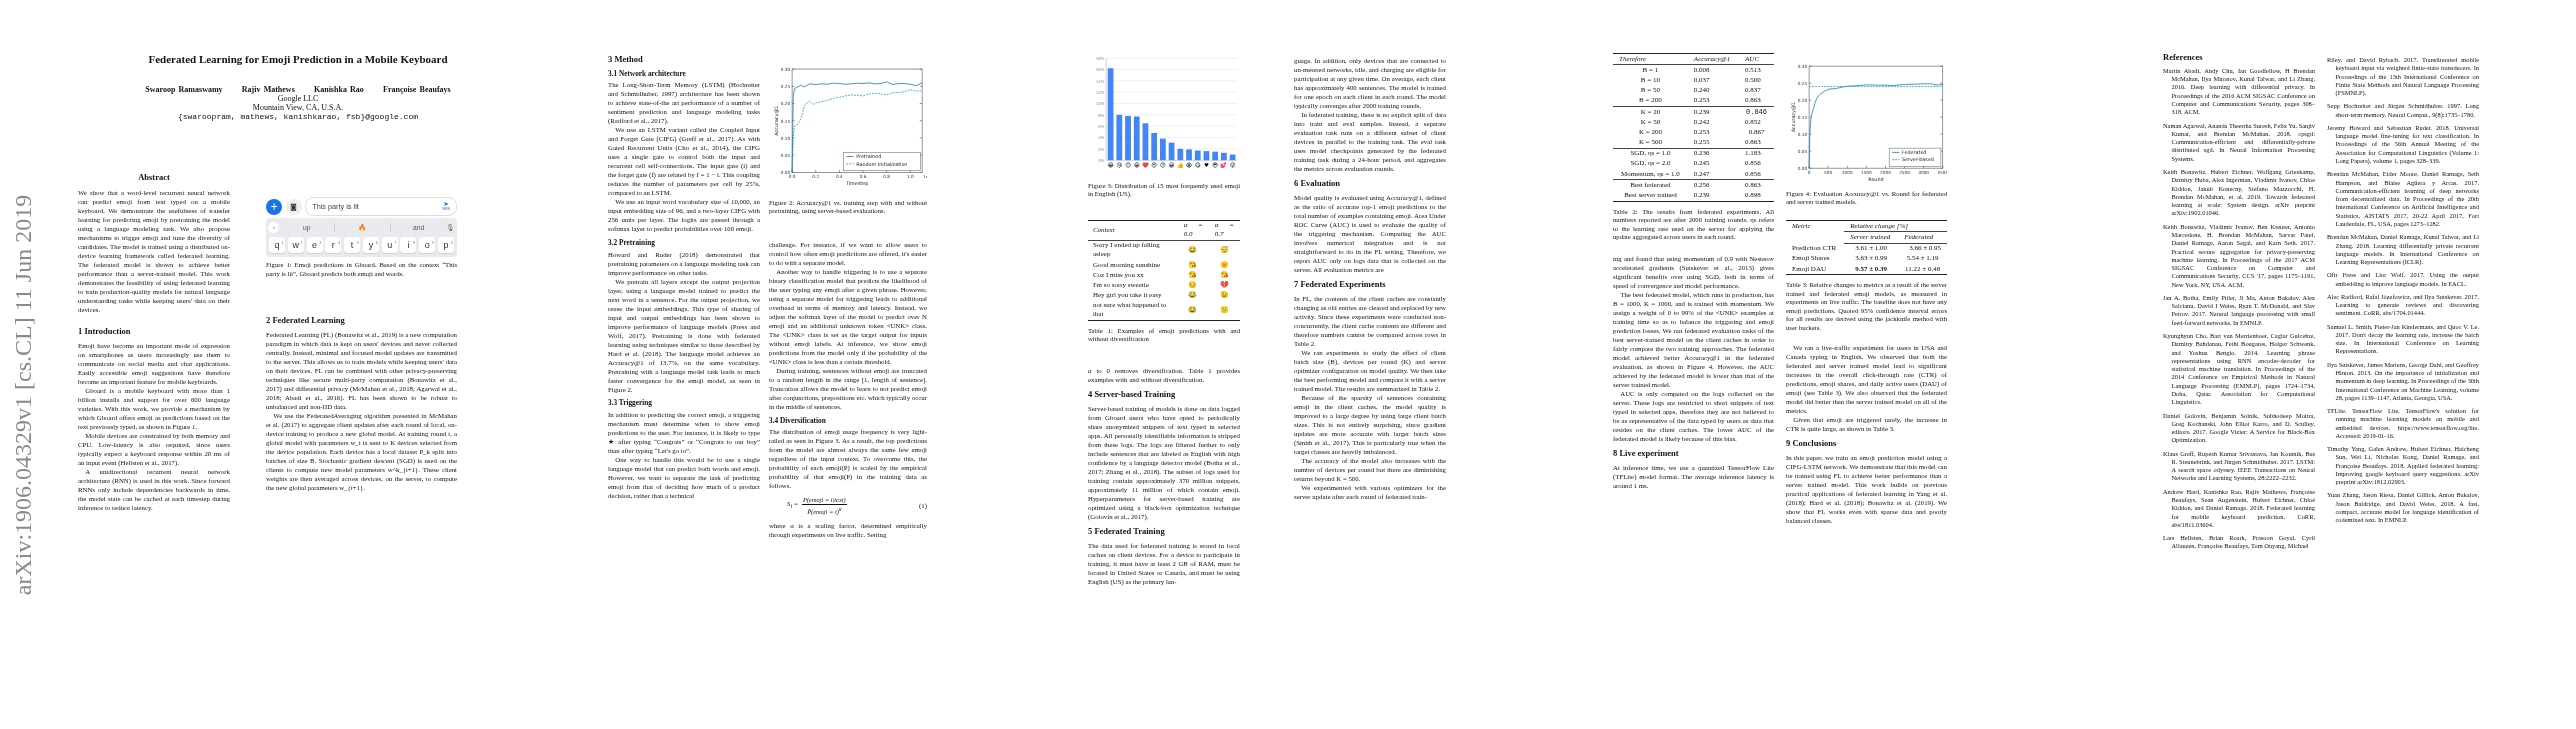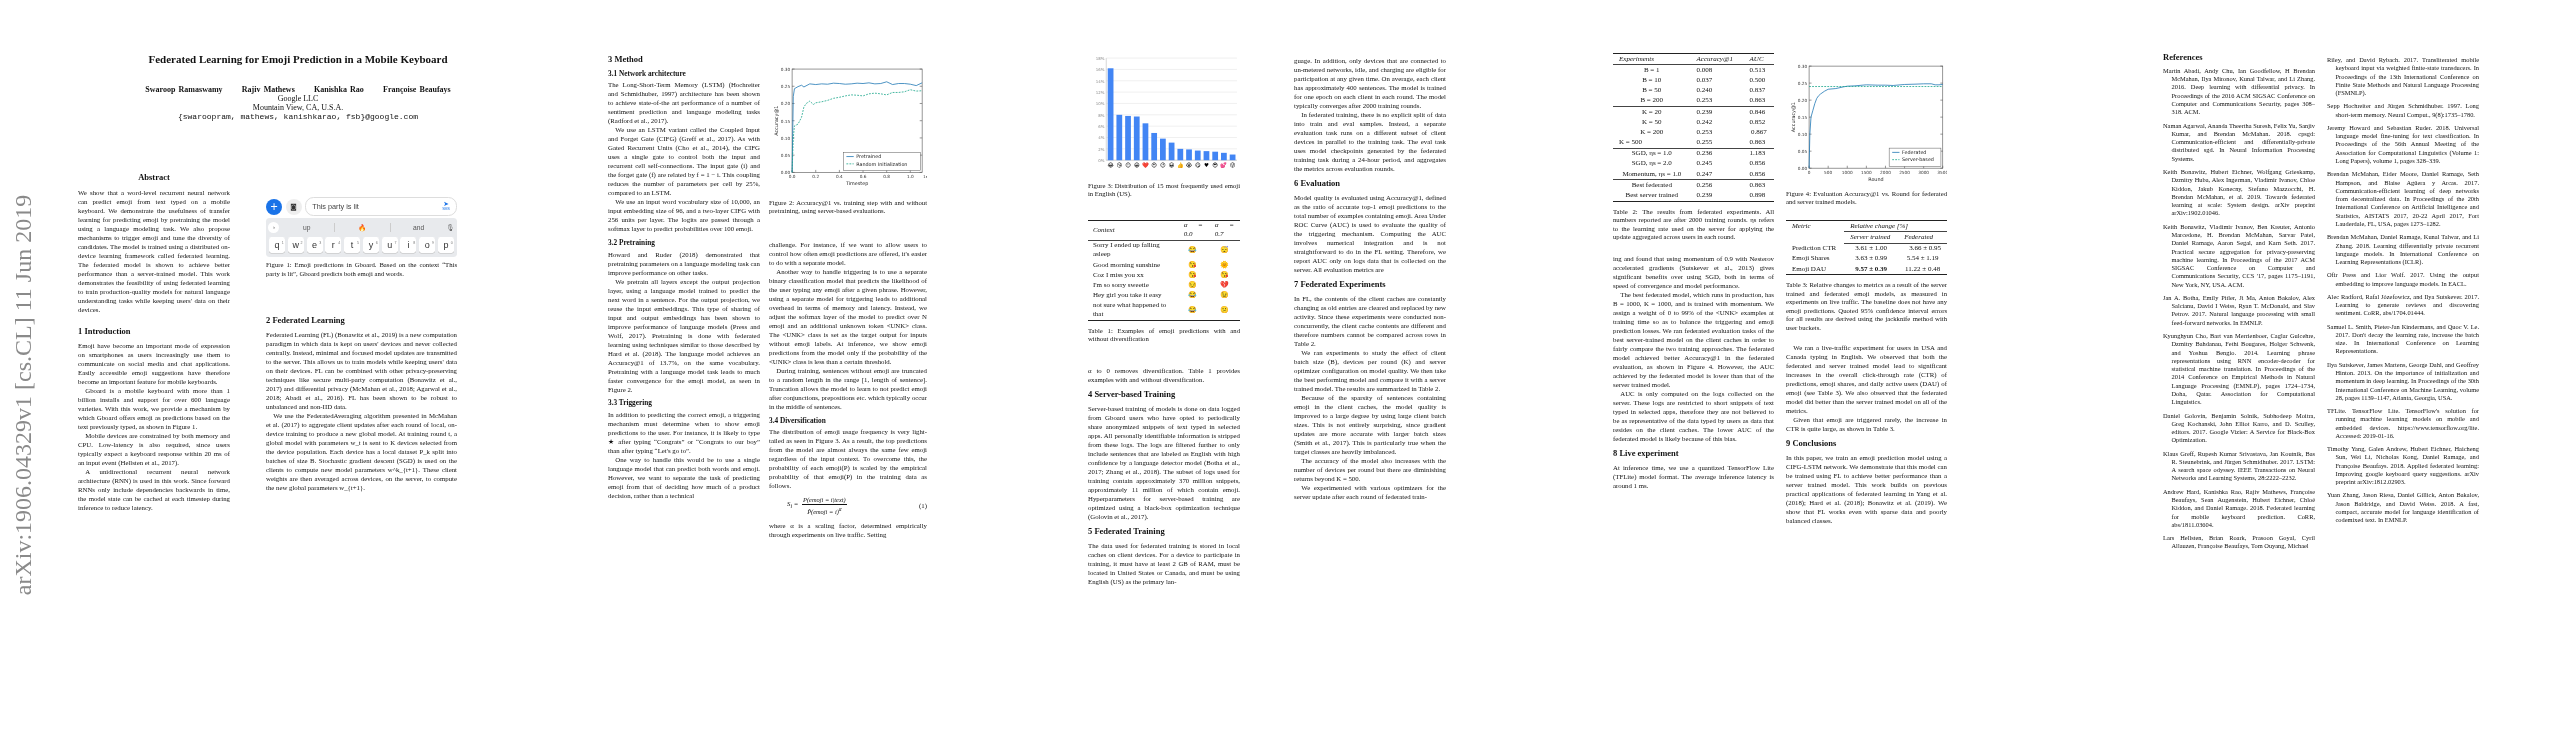--- a/index.html
+++ b/index.html
@@ -302,21 +302,21 @@
   <p>We ran experiments to study the effect of client batch size (B), devices per round (K) and server optimizer configuration on model quality. We then take the best performing model and compare it with a server trained model. The results are summarized in Table 2.</p>
   <p>Because of the sparsity of sentences containing emoji in the client caches, the model quality is improved to a large degree by using large client batch sizes. This is not entirely surprising, since gradient updates are more accurate with larger batch sizes (Smith et al., 2017). This is particularly true when the target classes are heavily imbalanced.</p>
   <p>The accuracy of the model also increases with the number of devices per round but there are diminishing returns beyond K = 500.</p>
   <p>We experimented with various optimizers for the server update after each round of federated train-</p>
 </div>
 
 <div class="col" style="left:1613px;top:53px;width:161px;">
   <table class="tbl" style="width:161px;">
     <thead>
       <tr class="rule-top">
-        <th>Experiments</th>
+        <th>Therefore</th>
         <th>Accuracy@1</th>
         <th>AUC</th>
       </tr>
     </thead>
     <tbody id="t2body">
         <tr style="border-top: 0.6px solid rgb(68, 68, 68);">
           <td style="text-align: center;">B = 1</td>
           <td style="text-align: left;">0.008</td>
           <td style="text-align: left;">0.513</td>
         </tr>
@@ -331,34 +331,34 @@
           <td style="text-align: left;">0.837</td>
         </tr>
         <tr>
           <td style="text-align: center; font-family: Liberation Serif, serif;">B = 200</td>
           <td style="text-align: left;">0.253</td>
           <td style="text-align: left;">0.863</td>
         </tr>
         <tr style="border-top: 0.6px solid rgb(68, 68, 68);">
           <td style="text-align: center;">K = 20</td>
           <td style="text-align: left;">0.239</td>
-          <td style="text-align: left;">0.846</td>
+          <td style="text-align: center; font-family: Liberation Mono, monospace;">0.846</td>
         </tr>
         <tr>
           <td style="text-align: center;">K = 50</td>
           <td style="text-align: left;">0.242</td>
           <td style="text-align: left;">0.852</td>
         </tr>
         <tr>
           <td style="text-align: center;">K = 200</td>
           <td style="text-align: left;">0.253</td>
           <td style="text-align: center;">0.867</td>
         </tr>
         <tr>
-          <td style="text-align: left;">K = 500</td>
+          <td style="text-align: center;">K = 500</td>
           <td style="text-align: left;">0.255</td>
           <td style="text-align: left;">0.863</td>
         </tr>
         <tr style="border-top: 0.6px solid rgb(68, 68, 68);">
           <td style="text-align: center;">SGD, ηs = 1.0</td>
           <td style="text-align: left;">0.236</td>
           <td style="text-align: left;">1.183</td>
         </tr>
         <tr>
           <td style="text-align: center;">SGD, ηs = 2.0</td>

